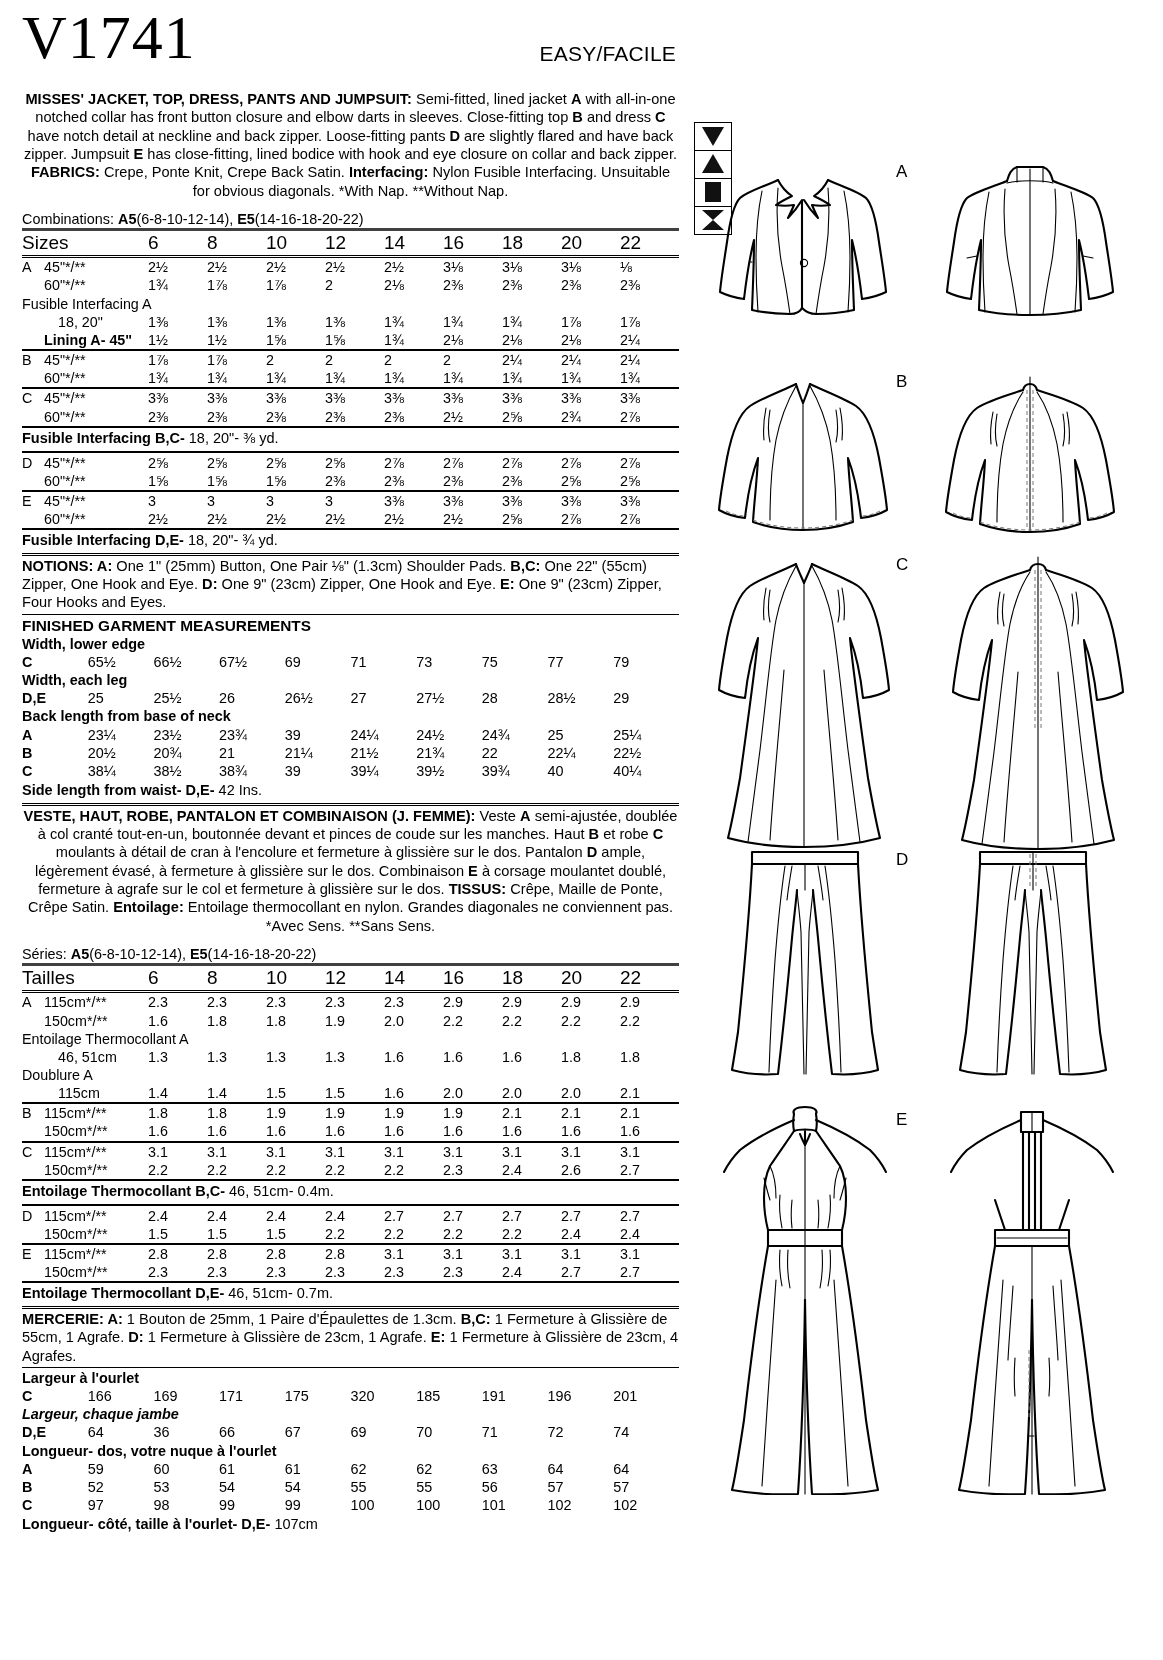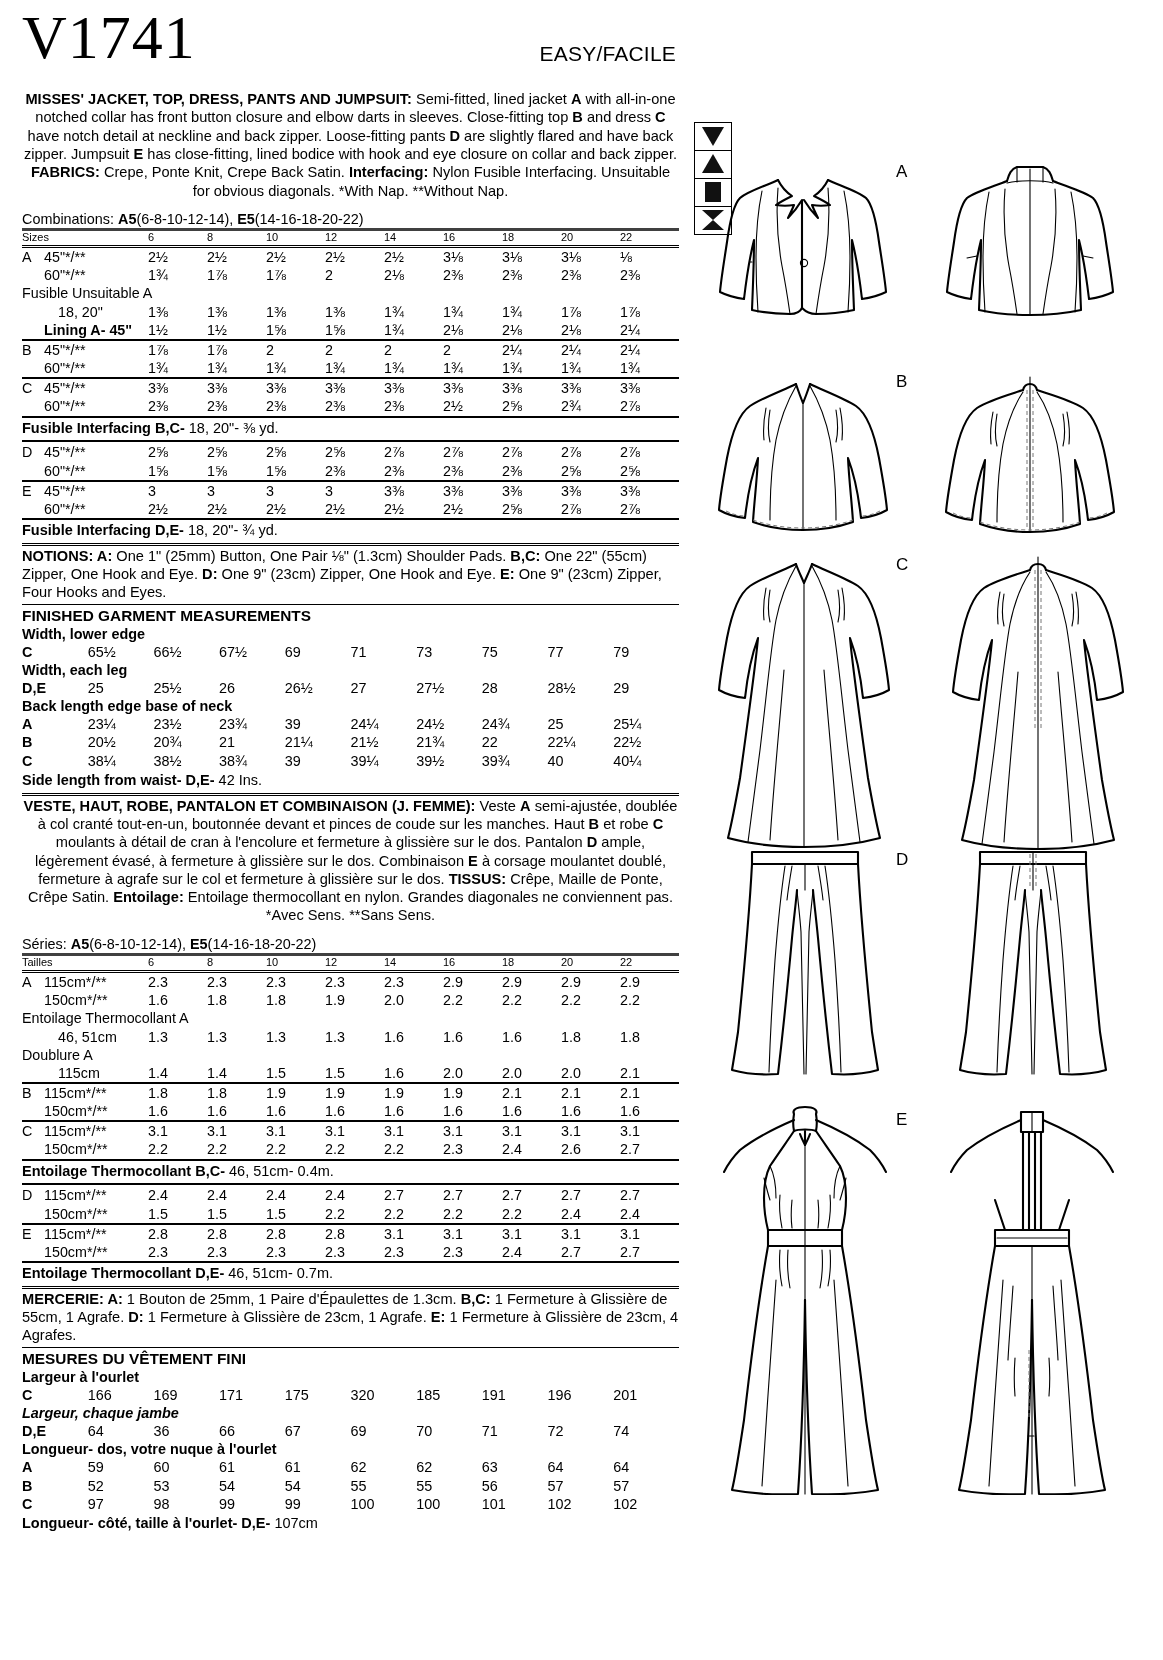--- a/index.html
+++ b/index.html
@@ -70,21 +70,21 @@
     font-weight: normal;
     line-height: 1.27;
   }
   .combo-row td {
     font-size: 14.4px;
     padding-bottom: 1px;
     border-bottom: 3px solid #404040;
   }
   .hdr-row td {
     font-weight: bold;
-    font-size: 11px;
+    font-size: 19px;
     border-bottom: 3px double #000;
     padding-bottom: 0px;
   }
   .rule-bot td { border-bottom: 2px solid #000; padding-bottom: 1px; }
   .viewcell { font-weight: bold; width: 22px; }
   .fabcell { width: 104px; }
   .numcell { width: 59px; }
   .spanline td { font-weight: bold; }
 
   .blockline {
@@ -224,21 +224,21 @@
             <td>1⅞</td>
             <td>1⅞</td>
             <td>2</td>
             <td>2⅛</td>
             <td>2⅜</td>
             <td>2⅜</td>
             <td>2⅜</td>
             <td>2⅜</td>
           </tr>
           <tr class="spanline">
-            <td colspan="11">Fusible Unsuitable A</td>
+            <td colspan="11">Fusible Interfacing A</td>
           </tr>
           <tr>
             <td class="viewcell"></td>
             <td style="padding-left: 14px;">18, 20"</td>
             <td>1⅜</td>
             <td>1⅜</td>
             <td>1⅜</td>
             <td>1⅜</td>
             <td>1¾</td>
             <td>1¾</td>
@@ -436,21 +436,21 @@
             <td class="n">25½</td>
             <td class="n">26</td>
             <td class="n">26½</td>
             <td class="n">27</td>
             <td class="n">27½</td>
             <td class="n">28</td>
             <td class="n">28½</td>
             <td class="n">29</td>
           </tr>
           <tr>
-            <td colspan="10" class="lbl" style="width: auto;">Back length edge base of neck</td>
+            <td colspan="10" class="lbl" style="width: auto;">Back length from base of neck</td>
           </tr>
           <tr>
             <td class="lbl">A</td>
             <td class="n">23¼</td>
             <td class="n">23½</td>
             <td class="n">23¾</td>
             <td class="n">39</td>
             <td class="n">24¼</td>
             <td class="n">24½</td>
             <td class="n">24¾</td>
@@ -709,21 +709,20 @@
     </table>
 
     <div class="blockline">
       <span>Entoilage Thermocollant D,E-</span><span class="light"> 46, 51cm- 0.7m.</span>
     </div>
     <div class="hr-dbl"></div>
 
     <p class="para"><b>MERCERIE: A:</b> 1 Bouton de 25mm, 1 Paire d'Épaulettes de 1.3cm. <b>B,C:</b> 1 Fermeture à Glissière de 55cm, 1 Agrafe. <b>D:</b> 1 Fermeture à Glissière de 23cm, 1 Agrafe. <b>E:</b> 1 Fermeture à Glissière de 23cm, 4 Agrafes.</p>
     <div class="hr-thin"></div>
 
-    <div class="sec-title">MESURES DU VÊTEMENT FINI</div>
     <table class="fgm">
       <colgroup>
           <col class="lbl">
           <col class="n">
           <col class="n">
           <col class="n">
           <col class="n">
           <col class="n">
           <col class="n">
           <col class="n">

